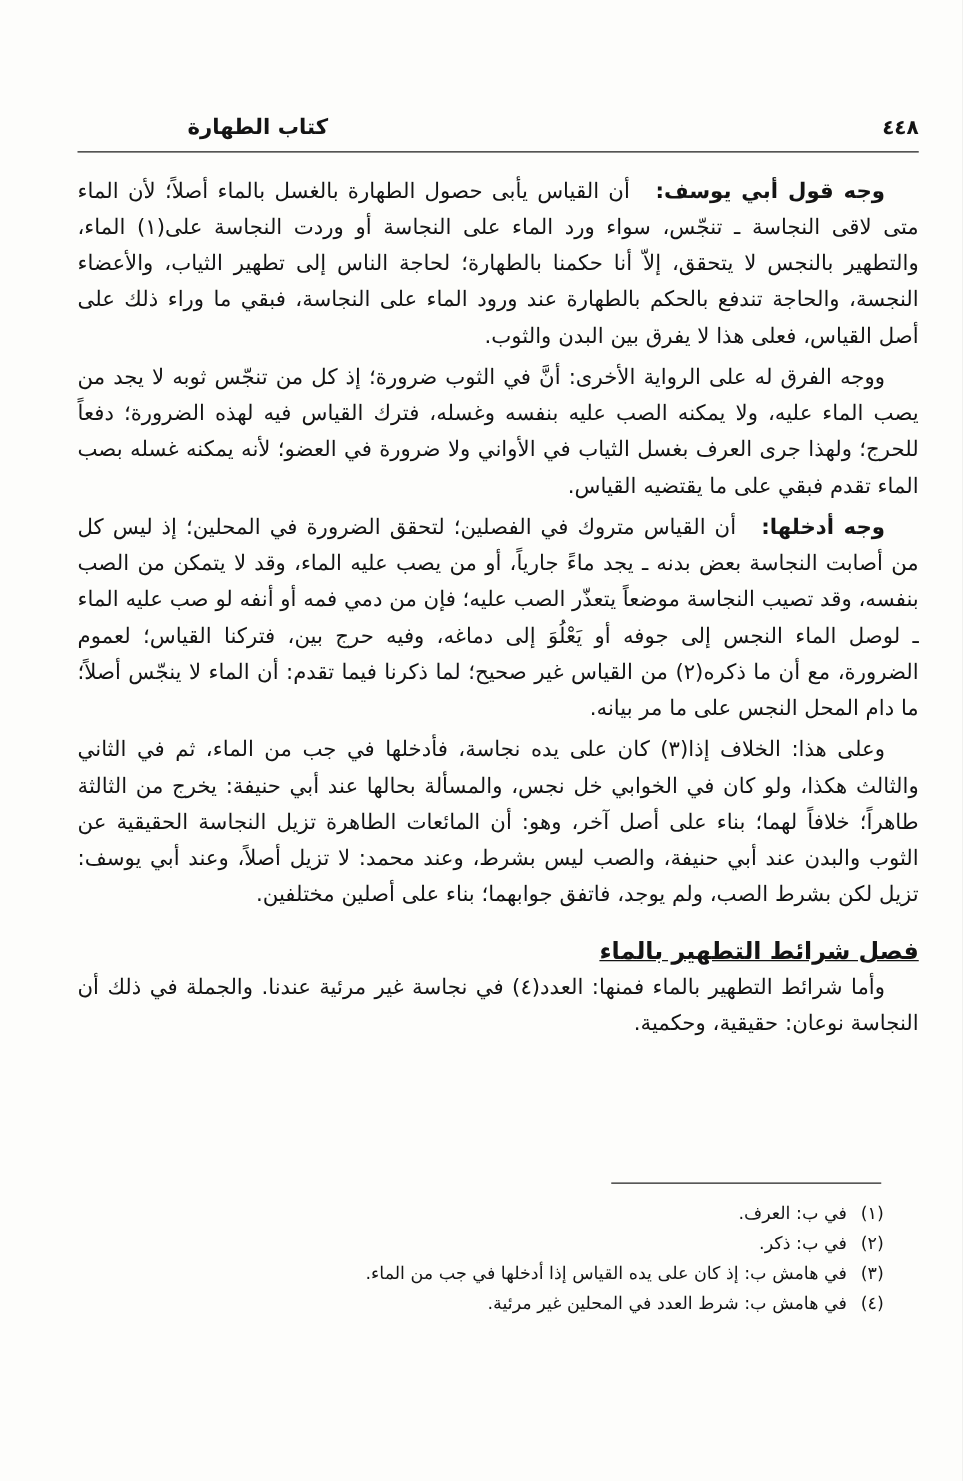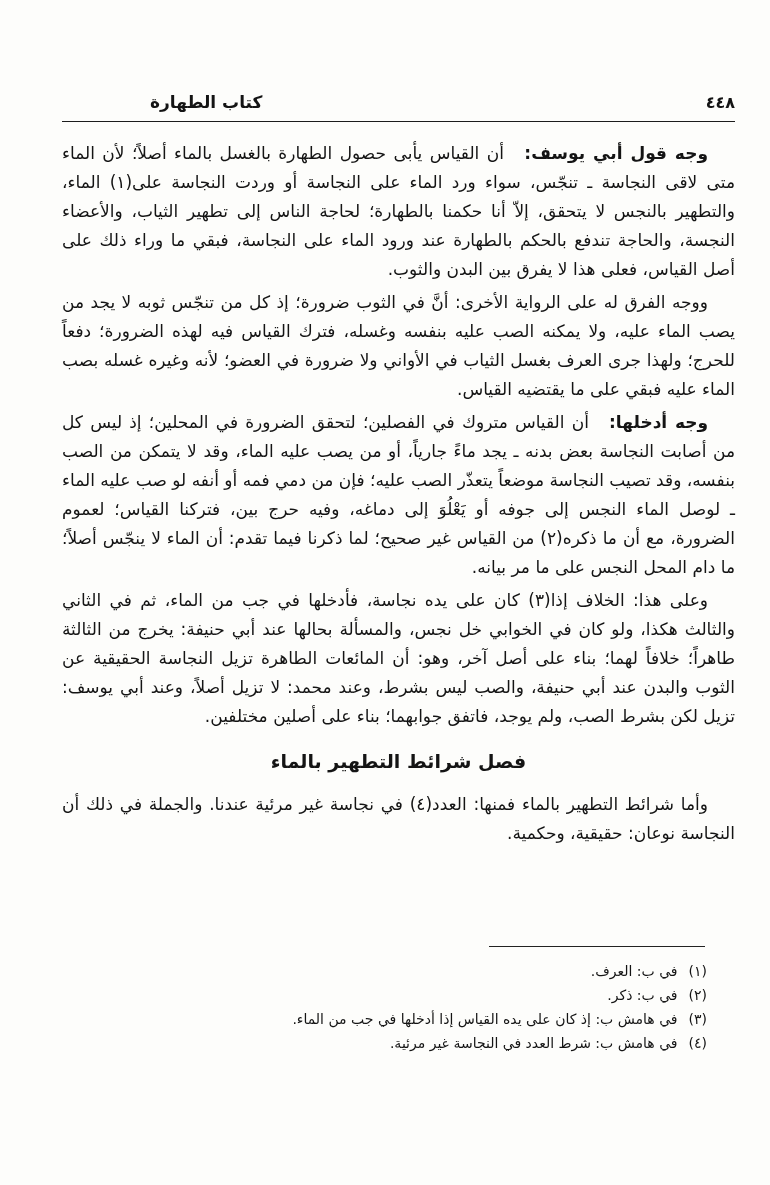--- a/index.html
+++ b/index.html
@@ -57,23 +57,24 @@
     margin: 0 0 4px 0;
     text-indent: 27px;
   }
   .lead {
     font-weight: bold;
     margin-left: 13px;
   }
   .section-heading {
     font-size: 19px;
     font-weight: bold;
-    text-align: center;
+    text-align: right;
     text-indent: 0;
-    margin: 16px 0 14px 0;
+    margin: 16px 0 0 0;
+    text-decoration: underline;
   }
   .footnotes {
     position: absolute;
     top: 946px;
     left: 62px;
     right: 35px;
     direction: rtl;
     font-size: 14px;
     line-height: 24px;
   }
@@ -103,21 +104,21 @@
   <div class="header-rule"></div>
 
   <div class="main">
 
     <p class="para">
       <strong class="lead">وجه قول أبي يوسف:</strong>
       <span>أن القياس يأبى حصول الطهارة بالغسل بالماء أصلاً؛ لأن الماء متى لاقى النجاسة ـ تنجّس، سواء ورد الماء على النجاسة أو وردت النجاسة على(١) الماء، والتطهير بالنجس لا يتحقق، إلاّ أنا حكمنا بالطهارة؛ لحاجة الناس إلى تطهير الثياب، والأعضاء النجسة، والحاجة تندفع بالحكم بالطهارة عند ورود الماء على النجاسة، فبقي ما وراء ذلك على أصل القياس، فعلى هذا لا يفرق بين البدن والثوب.</span>
     </p>
 
     <p class="para">
-      <span>ووجه الفرق له على الرواية الأخرى: أنَّ في الثوب ضرورة؛ إذ كل من تنجّس ثوبه لا يجد من يصب الماء عليه، ولا يمكنه الصب عليه بنفسه وغسله، فترك القياس فيه لهذه الضرورة؛ دفعاً للحرج؛ ولهذا جرى العرف بغسل الثياب في الأواني ولا ضرورة في العضو؛ لأنه وغيره غسله بصب الماء عليه فبقي على ما يقتضيه القياس.</span>
+      <span>ووجه الفرق له على الرواية الأخرى: أنَّ في الثوب ضرورة؛ إذ كل من تنجّس ثوبه لا يجد من يصب الماء عليه، ولا يمكنه الصب عليه بنفسه وغسله، فترك القياس فيه لهذه الضرورة؛ دفعاً للحرج؛ ولهذا جرى العرف بغسل الثياب في الأواني ولا ضرورة في العضو؛ لأنه يمكنه غسله بصب الماء تقدم فبقي على ما يقتضيه القياس.</span>
     </p>
 
     <p class="para">
       <strong class="lead">وجه أدخلها:</strong>
       <span>أن القياس متروك في الفصلين؛ لتحقق الضرورة في المحلين؛ إذ ليس كل من أصابت النجاسة بعض بدنه ـ يجد ماءً جارياً، أو من يصب عليه الماء، وقد لا يتمكن من الصب بنفسه، وقد تصيب النجاسة موضعاً يتعذّر الصب عليه؛ فإن من دمي فمه أو أنفه لو صب عليه الماء ـ لوصل الماء النجس إلى جوفه أو يَعْلُوَ إلى دماغه، وفيه حرج بين، فتركنا القياس؛ لعموم الضرورة، مع أن ما ذكره(٢) من القياس غير صحيح؛ لما ذكرنا فيما تقدم: أن الماء لا ينجّس أصلاً؛ ما دام المحل النجس على ما مر بيانه.</span>
     </p>
 
     <p class="para">
       <span>وعلى هذا: الخلاف إذا(٣) كان على يده نجاسة، فأدخلها في جب من الماء، ثم في الثاني والثالث هكذا، ولو كان في الخوابي خل نجس، والمسألة بحالها عند أبي حنيفة: يخرج من الثالثة طاهراً؛ خلافاً لهما؛ بناء على أصل آخر، وهو: أن المائعات الطاهرة تزيل النجاسة الحقيقية عن الثوب والبدن عند أبي حنيفة، والصب ليس بشرط، وعند محمد: لا تزيل أصلاً، وعند أبي يوسف: تزيل لكن بشرط الصب، ولم يوجد، فاتفق جوابهما؛ بناء على أصلين مختلفين.</span>
     </p>
@@ -143,17 +144,17 @@
       <span class="fn-text">في ب: ذكر.</span>
     </div>
 
     <div class="footnote">
       <span class="fn-marker">(٣)</span>
       <span class="fn-text">في هامش ب: إذ كان على يده القياس إذا أدخلها في جب من الماء.</span>
     </div>
 
     <div class="footnote">
       <span class="fn-marker">(٤)</span>
-      <span class="fn-text">في هامش ب: شرط العدد في النجاسة غير مرئية.</span>
+      <span class="fn-text">في هامش ب: شرط العدد في المحلين غير مرئية.</span>
     </div>
   </div>
 
 </div>
 
 </body></html>

